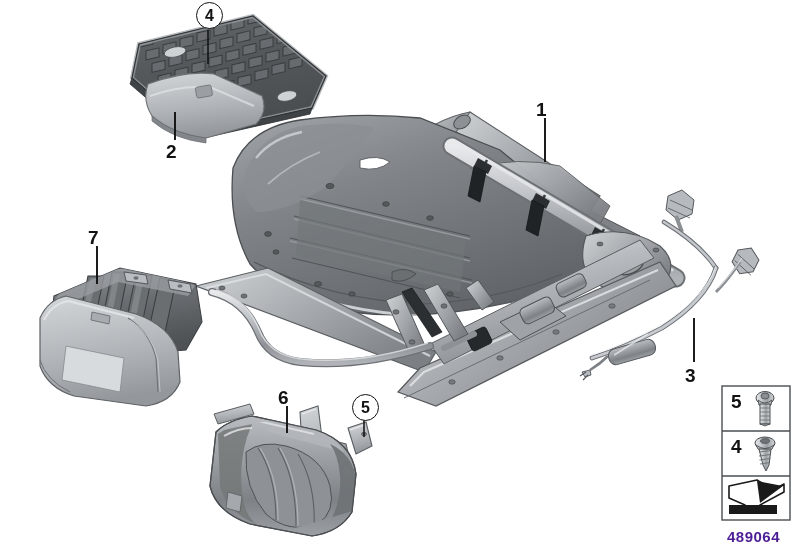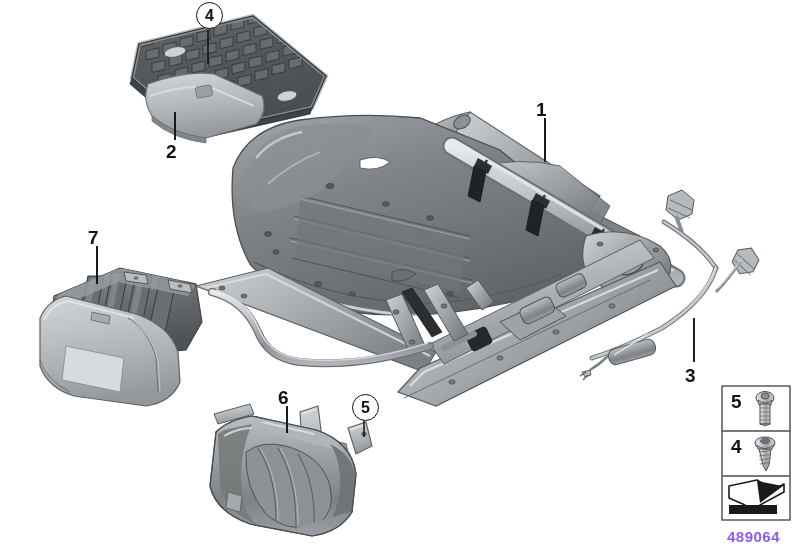--- a/index.html
+++ b/index.html
@@ -5,21 +5,21 @@
   html,body{margin:0;padding:0;background:#fff;}
   body{width:800px;height:560px;overflow:hidden;
        font-family:"Liberation Sans", sans-serif;}
   #stage{position:relative;width:800px;height:560px;background:#ffffff;}
   svg.layer{position:absolute;left:0;top:0;width:800px;height:560px;}
   .callout{position:absolute;font-weight:bold;font-size:19px;color:#121212;
            line-height:1;letter-spacing:0;}
   .callout.circled{font-size:16px;}
   .circ{width:25px;height:25px;border:1.8px solid #111;border-radius:50%;
         display:flex;align-items:center;justify-content:center;background:#fff;}
-  .partnum{position:absolute;font-size:15px;font-weight:bold;color:#8b5cf6;
+  .partnum{position:absolute;font-size:15px;font-weight:bold;color:#4c1d95;
            letter-spacing:.5px;}
 </style>
 </head>
 <body>
 
 <div id="stage">
 
   <svg class="layer" viewBox="0 0 800 560">
     <defs>
       <linearGradient id="gMetal" x1="0" y1="0" x2="0.4" y2="1">

